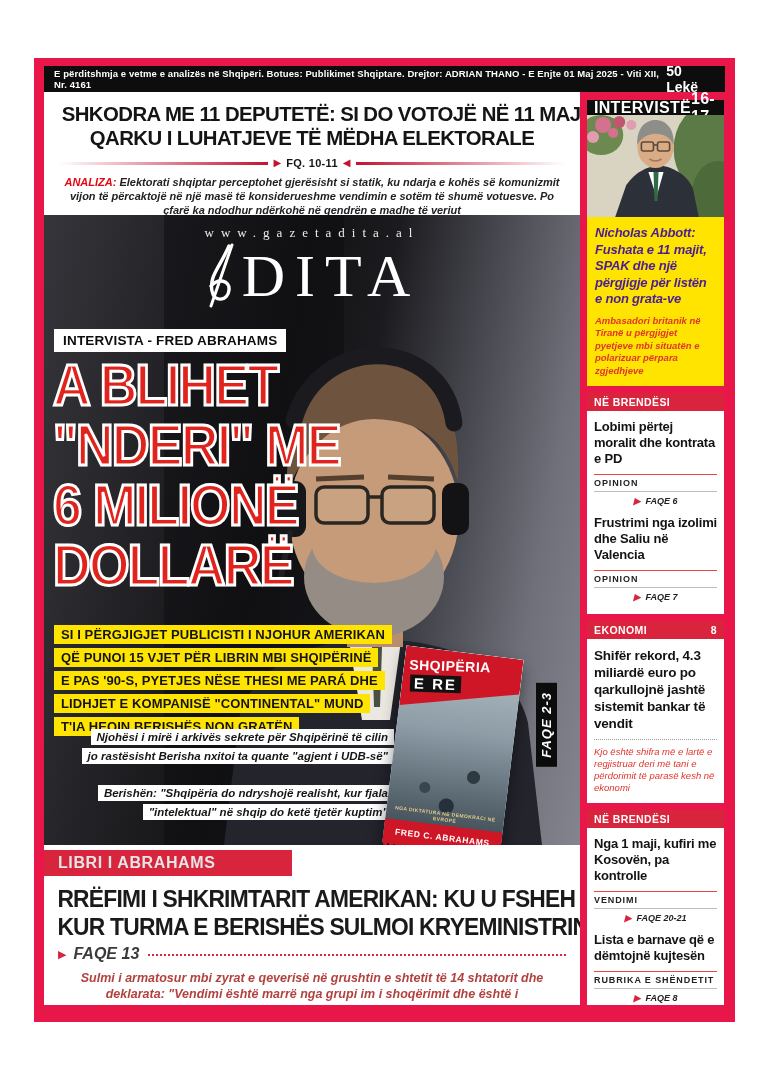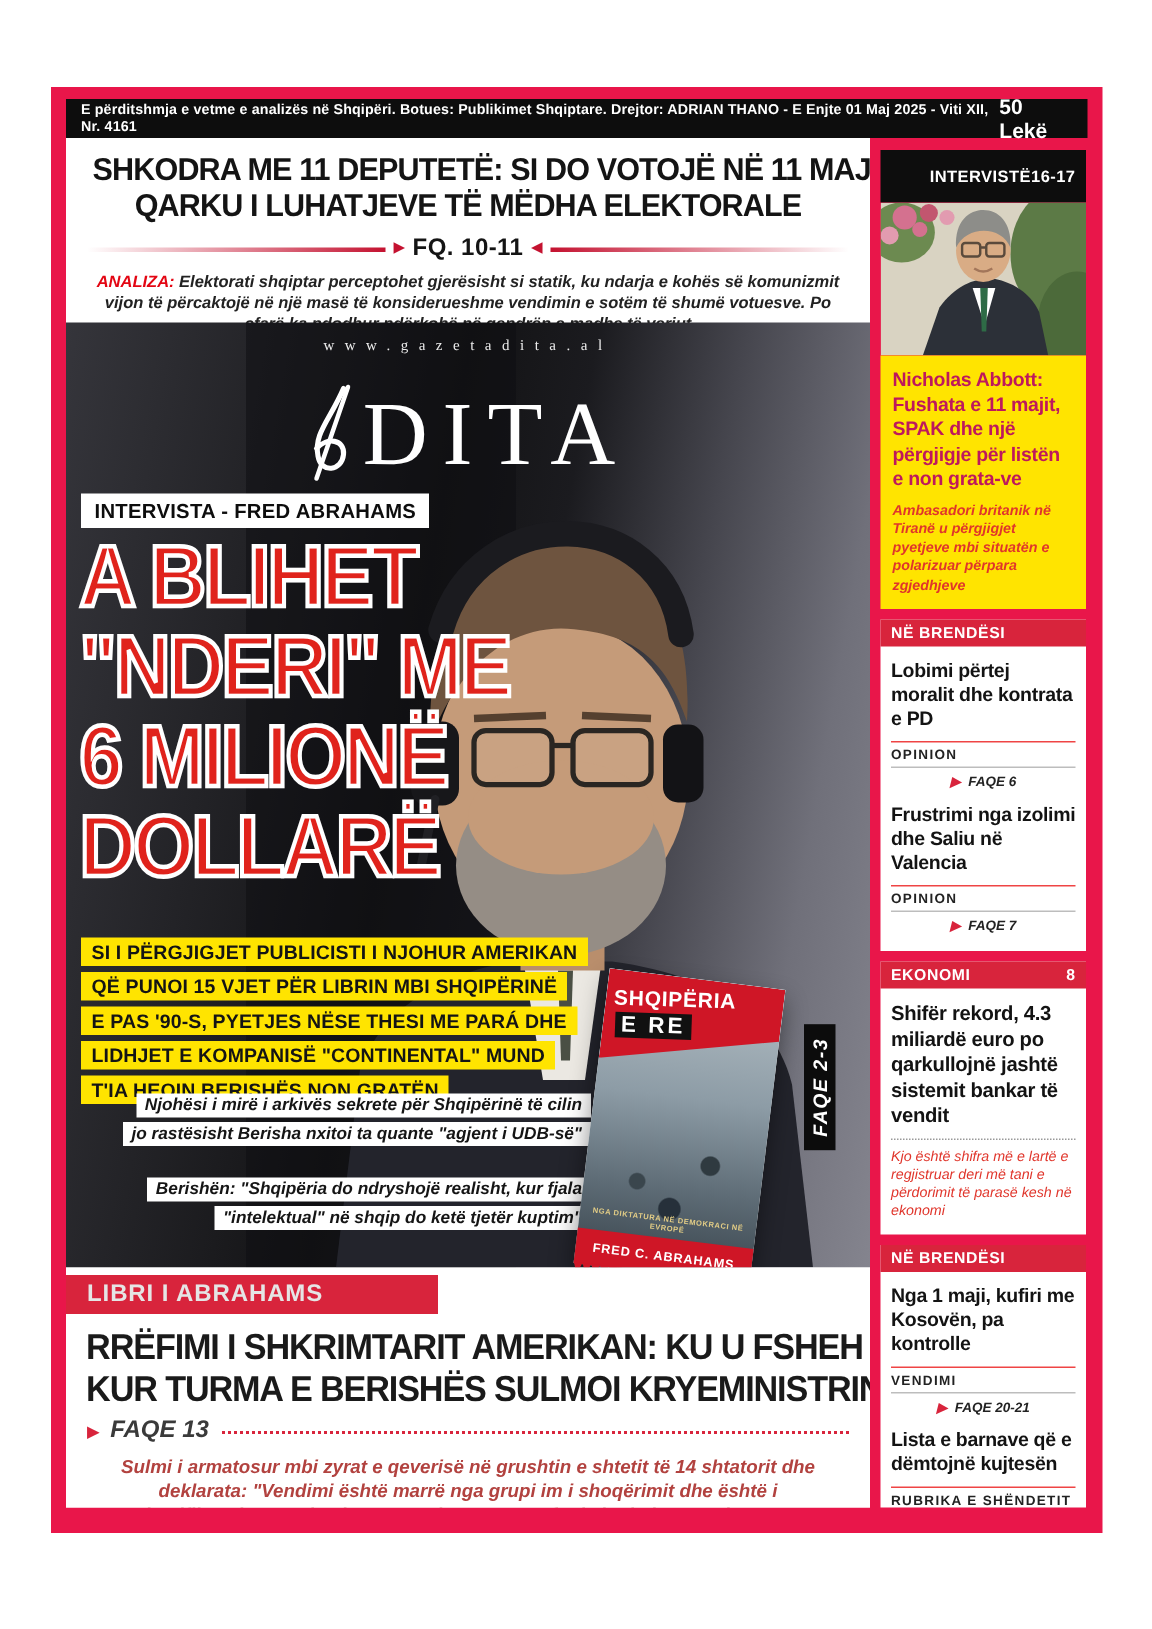--- a/index.html
+++ b/index.html
@@ -12,29 +12,29 @@
   .row{flex:1;display:flex;min-height:0;}
   
   .main{width:536px;flex:0 0 auto;background:#ffffff;display:flex;flex-direction:column;overflow:hidden;}
   .lead{height:123px;box-sizing:border-box;padding:10px 10px 0;text-align:center;}
   .lead .h1ln{display:block;font-size:21px;line-height:24px;font-weight:900;color:#141414;letter-spacing:-0.6px;white-space:nowrap;transform:scaleX(.97);}
   .pageref-row{display:flex;align-items:center;margin:7px 4px 6px;}
   .rule{flex:1;height:3px;}
   .rule.l{background:linear-gradient(90deg,rgba(196,18,48,0),#c41230);}
   .rule.r{background:linear-gradient(90deg,#c41230,rgba(196,18,48,0));}
   .tri{color:#c41230;font-size:10px;line-height:10px;margin:0 5px;}
-  .fq{font-size:16px;font-weight:bold;color:#141414;letter-spacing:0.3px;text-align:right;}
+  .fq{font-size:11px;font-weight:bold;color:#141414;letter-spacing:0.3px;text-align:right;}
   .analysis{font-size:11px;font-style:italic;font-weight:bold;line-height:14px;color:#222;margin:0 2px;}
   .analysis .tag{color:#e30613;font-weight:900;margin-right:3px;}
   
   .photo{position:relative;height:630px;flex:0 0 auto;overflow:hidden;
     background:linear-gradient(100deg,#35353b 0%,#232327 22%,#131315 42%,#1b1b1f 55%,#45454d 70%,#70707a 86%,#84848e 100%);}
   .man-svg{position:absolute;left:0;top:0;width:536px;height:630px;}
   .mast{position:absolute;top:10px;left:0;right:0;text-align:center;color:#fff;}
-  .mast .url{font-family:"Liberation Serif",serif;font-size:10px;letter-spacing:7px;color:#ececec;display:block;margin-bottom:20px;}
+  .mast .url{font-family:"Liberation Serif",serif;font-size:13px;letter-spacing:7px;color:#ececec;display:block;margin-bottom:2px;}
   .logo-row{display:flex;align-items:center;justify-content:center;}
   .logo-glyph{margin-right:6px;}
   .mast .logo{font-family:"Liberation Serif",serif;font-size:60px;line-height:62px;letter-spacing:10px;color:#ffffff;}
   .kicker{position:absolute;left:10px;top:114px;background:#ffffff;color:#0d0d0d;font-weight:800;font-size:13.5px;padding:4px 9px;letter-spacing:0.2px;}
   .bigred{position:absolute;left:9px;top:140px;}
   .bigred .ln{display:block;font-size:58px;line-height:60px;font-weight:900;color:#e0231c;letter-spacing:-2px;white-space:nowrap;
     -webkit-text-stroke:3px #ffffff;transform:scaleX(.9);transform-origin:left;}
   .deck{position:absolute;left:10px;top:410px;}
   .deck .dl{display:table;background:#ffe400;color:#141414;font-weight:800;font-size:13px;line-height:13px;padding:3px 7px;margin-bottom:4px;white-space:nowrap;letter-spacing:0.1px;}
   .quotes{position:absolute;left:0;top:512px;width:350px;text-align:right;}
@@ -60,26 +60,26 @@
   .bs-kicker{width:248px;background:#d8243c;color:#e5e5e5;font-weight:800;font-size:16px;letter-spacing:0.6px;padding:4px 0 4px 14px;box-sizing:border-box;}
   .bs-head{text-align:center;margin:9px 0 4px;}
   .bs-head .ln{display:block;font-size:24px;line-height:28px;font-weight:800;color:#1a1a1a;letter-spacing:-0.8px;white-space:nowrap;transform:scaleX(.95);}
   .bs-ref{display:flex;align-items:center;margin:4px 14px 7px;}
   .bs-ref .tri2{color:#d8243c;font-size:11px;margin-right:7px;}
   .bs-ref .txt{font-style:italic;font-size:16px;font-weight:bold;color:#3a3a3a;margin-right:9px;}
   .bs-ref .dots{flex:1;border-bottom:2px dotted #d8243c;height:0;margin-top:1px;}
   .bs-deck{font-style:italic;font-weight:bold;color:#b2423f;font-size:12.5px;line-height:16px;text-align:center;margin:0 34px;}
   
   .sidebar{flex:1;min-width:0;box-sizing:border-box;padding:8px 1px 0 7px;display:flex;flex-direction:column;overflow:hidden;}
-  .sb-bar{height:35px;display:flex;justify-content:flex-end;align-items:center;padding:0 7px;font-weight:800;font-size:11px;color:#fff;flex:0 0 auto;letter-spacing:0.3px;}
+  .sb-bar{height:15px;display:flex;justify-content:flex-end;align-items:center;padding:0 7px;font-weight:800;font-size:16px;color:#fff;flex:0 0 auto;letter-spacing:0.3px;}
   .sb-bar.black{background:#0d0d0d;}
   .sb-photo{height:102px;flex:0 0 auto;overflow:hidden;}
   .sb-photo svg{display:block;width:100%;height:102px;}
   .ybox{background:#ffe400;padding:8px 8px 9px;flex:0 0 auto;}
-  .ybox .yt{color:#be185d;font-weight:800;font-size:13px;line-height:16.5px;letter-spacing:-0.2px;}
+  .ybox .yt{color:#4c1d95;font-weight:800;font-size:13px;line-height:16.5px;letter-spacing:-0.2px;font-style:italic;}
   .ybox .yn{color:#e0352b;font-style:italic;font-weight:600;font-size:9.5px;line-height:12.5px;margin-top:7px;}
   .card{background:#ffffff;margin-top:7px;flex:0 0 auto;}
   .card .hdr{background:#d8243c;color:#fff;font-weight:800;font-size:10.5px;display:flex;justify-content:space-between;padding:3px 7px;letter-spacing:0.4px;}
   .card .bd{padding:8px 7px 3px;}
   .it-title{font-size:13px;line-height:16px;font-weight:800;color:#131313;letter-spacing:-0.2px;margin-bottom:7px;}
   .rubric{font-size:9px;font-weight:bold;letter-spacing:0.9px;color:#222;border-top:1px solid #ef4444;border-bottom:1px solid #bdbdbd;padding:3px 0;margin-bottom:4px;}
   .pg{display:flex;justify-content:center;align-items:center;font-style:italic;font-size:9px;font-weight:bold;color:#222;margin:2px 0 9px;}
   .pg .tri3{color:#d8243c;margin-right:5px;font-size:9px;}
   .econ-note{font-style:italic;font-size:9.5px;line-height:12px;color:#e0352b;border-top:1px dotted #999;padding:6px 0 6px;margin-top:3px;}
 </style>

